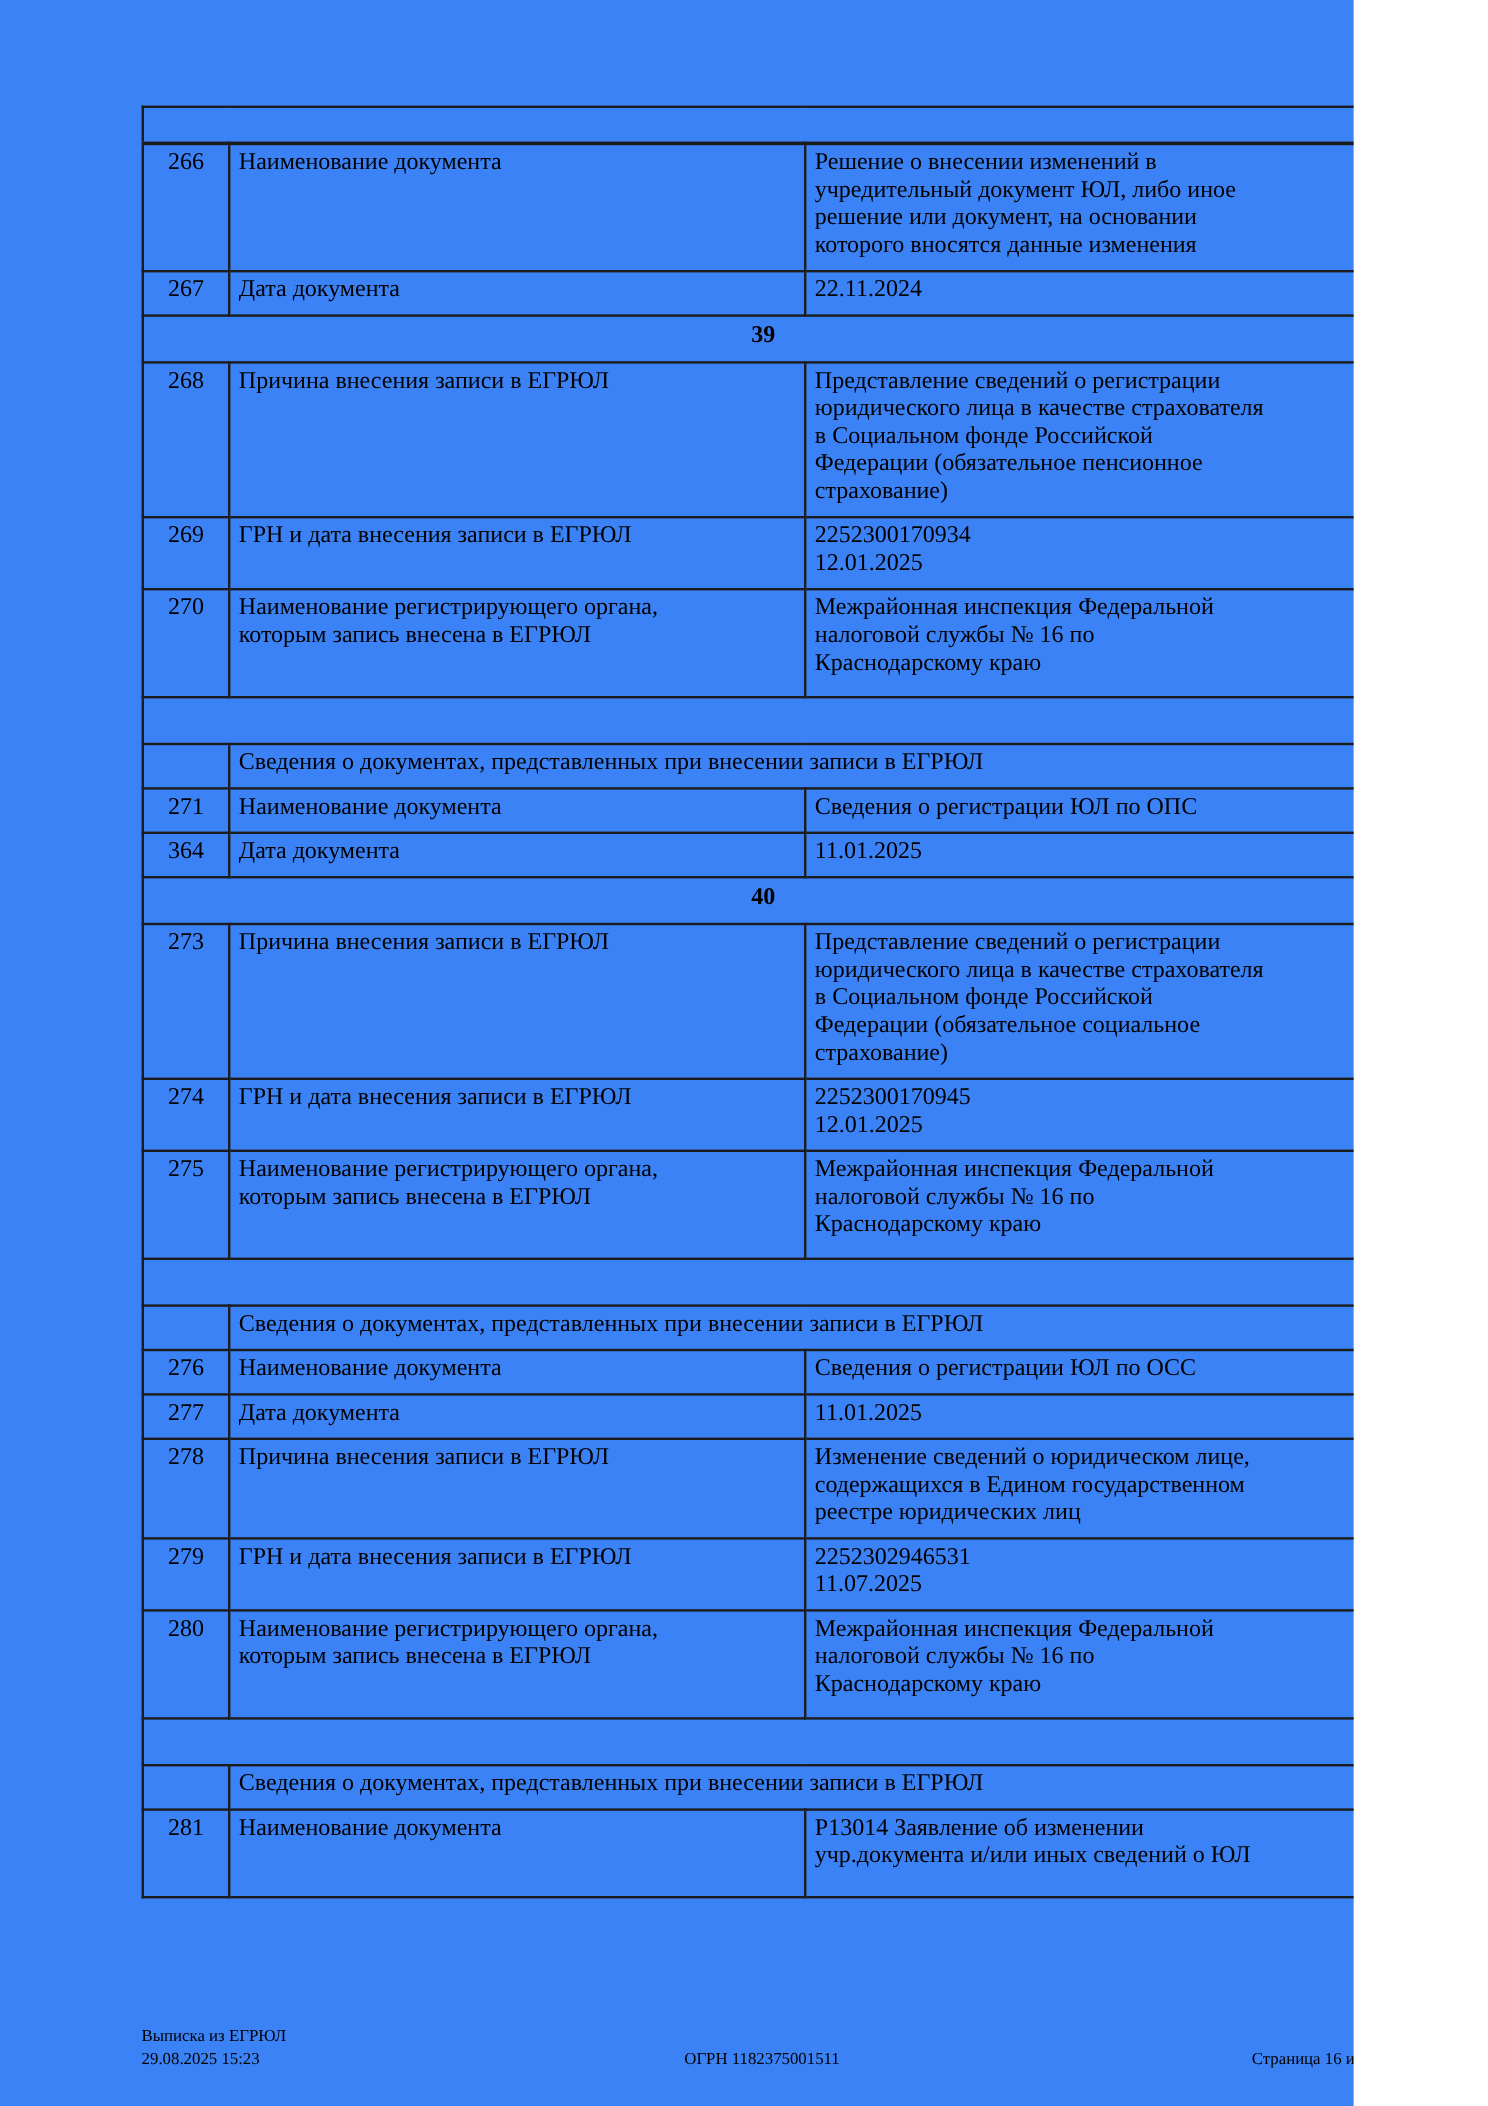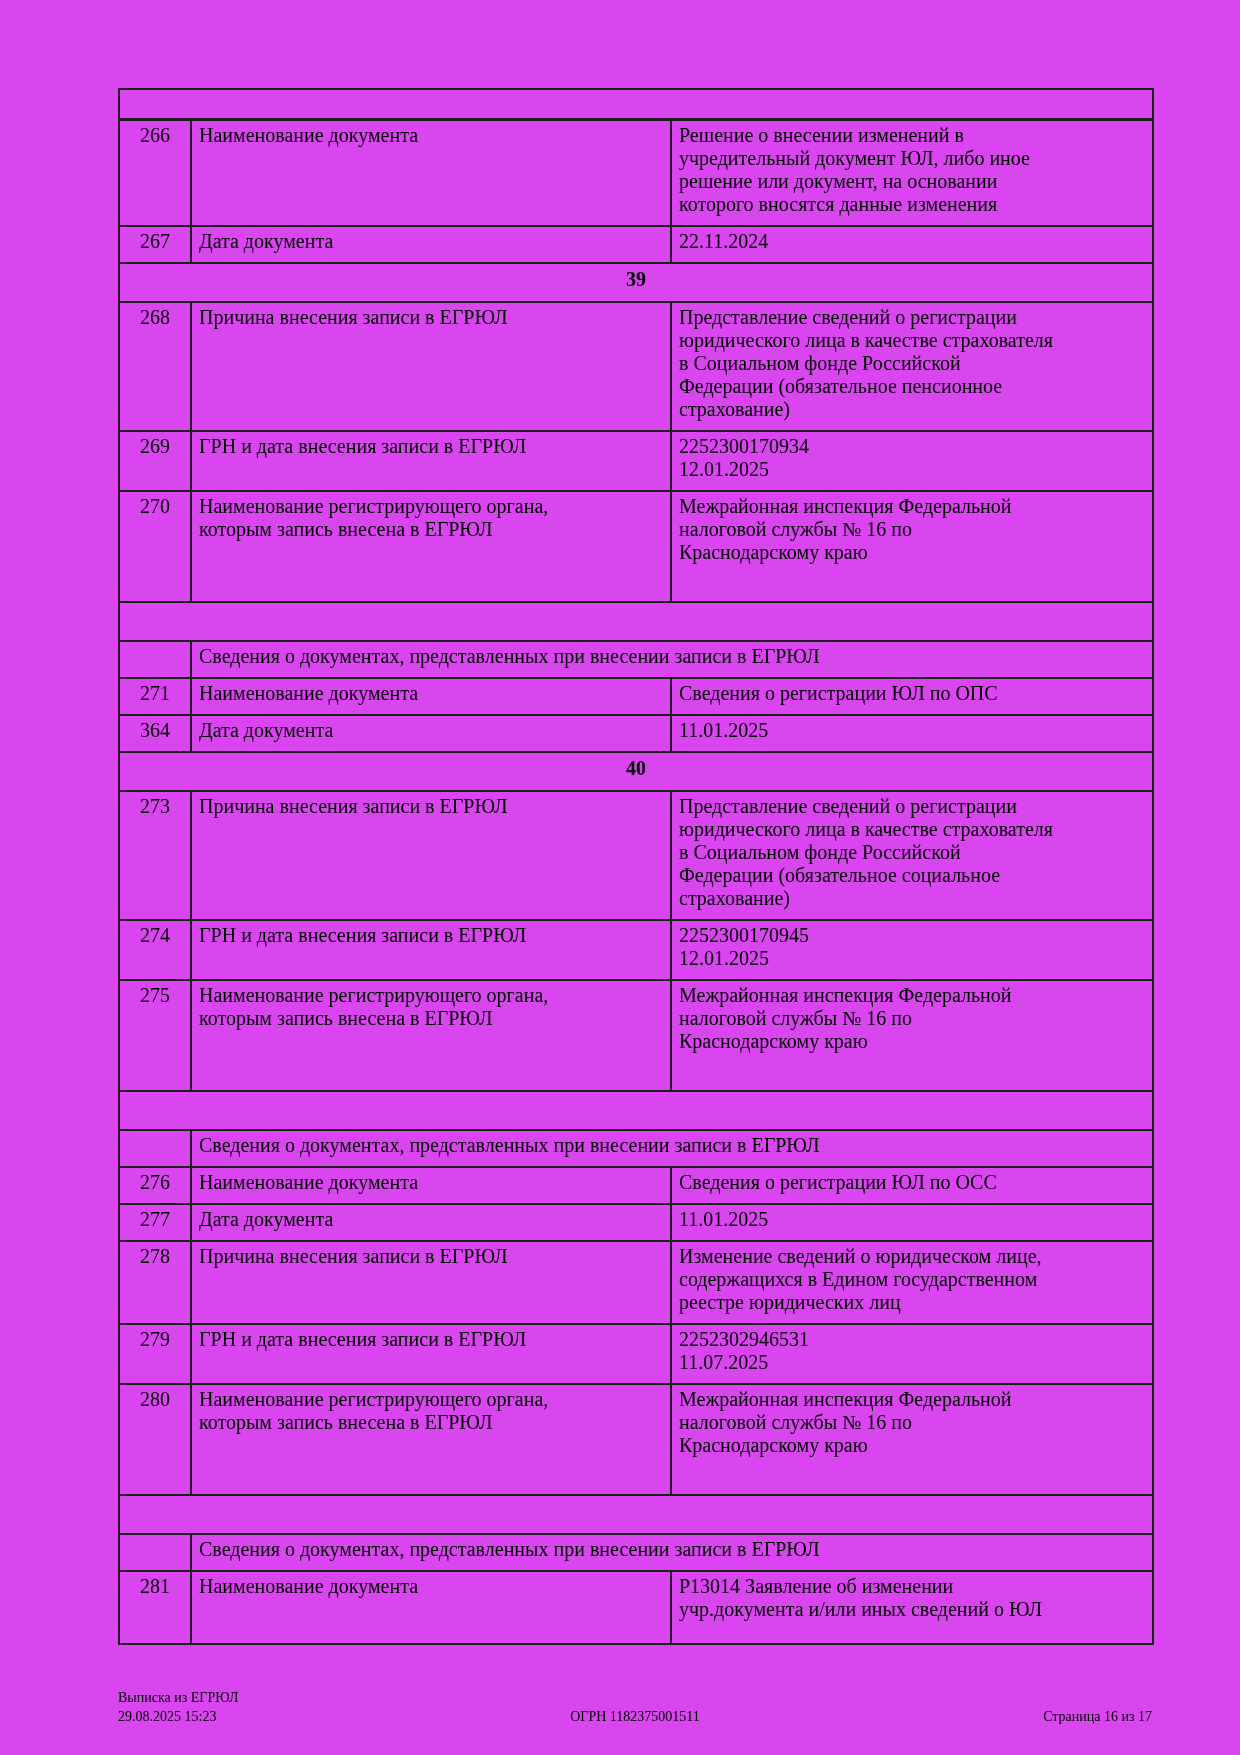--- a/index.html
+++ b/index.html
@@ -4,23 +4,23 @@
 <style>
   html, body {
     margin: 0;
     padding: 0;
     background: #ffffff;
     color: #000000;
     font-family: "Liberation Serif", "DejaVu Serif", serif;
   }
   .page {
     position: relative;
-    width: 1240px;
+    width: 1128px;
     height: 1755px;
-    background: #d946ef;
+    background: #3b82f6;
     overflow: hidden;
   }
   table.doc-table {
     position: absolute;
     left: 118px;
     top: 88px;
     width: 1034px;
     border-collapse: collapse;
     table-layout: fixed;
   }
@@ -49,21 +49,21 @@
   tr.row-spacer-mid td {
     height: 37px;
   }
   tr.row-section td {
     text-align: center;
     font-weight: bold;
     padding-top: 4px;
     padding-bottom: 10px;
   }
   tr.row-tall td {
-    padding-bottom: 37px;
+    padding-bottom: 16px;
   }
   tr.row-last td {
     padding-bottom: 22px;
   }
   .footer {
     position: absolute;
     left: 118px;
     width: 1034px;
     top: 1688px;
     font-size: 14px;

